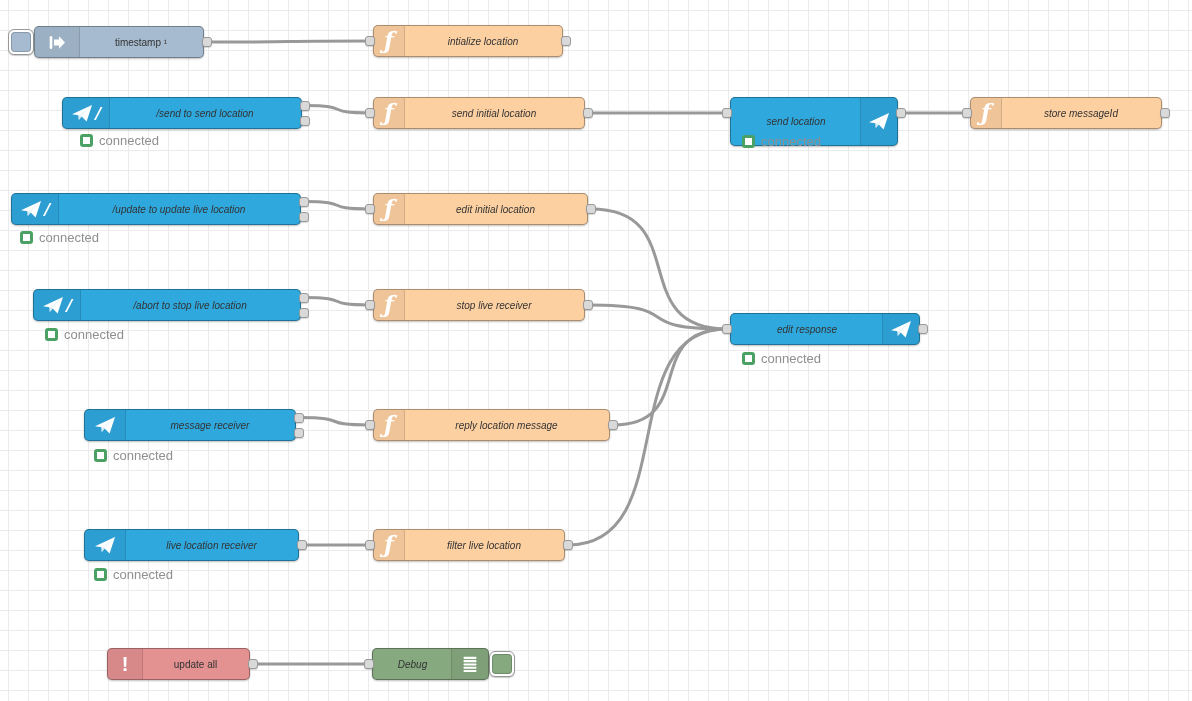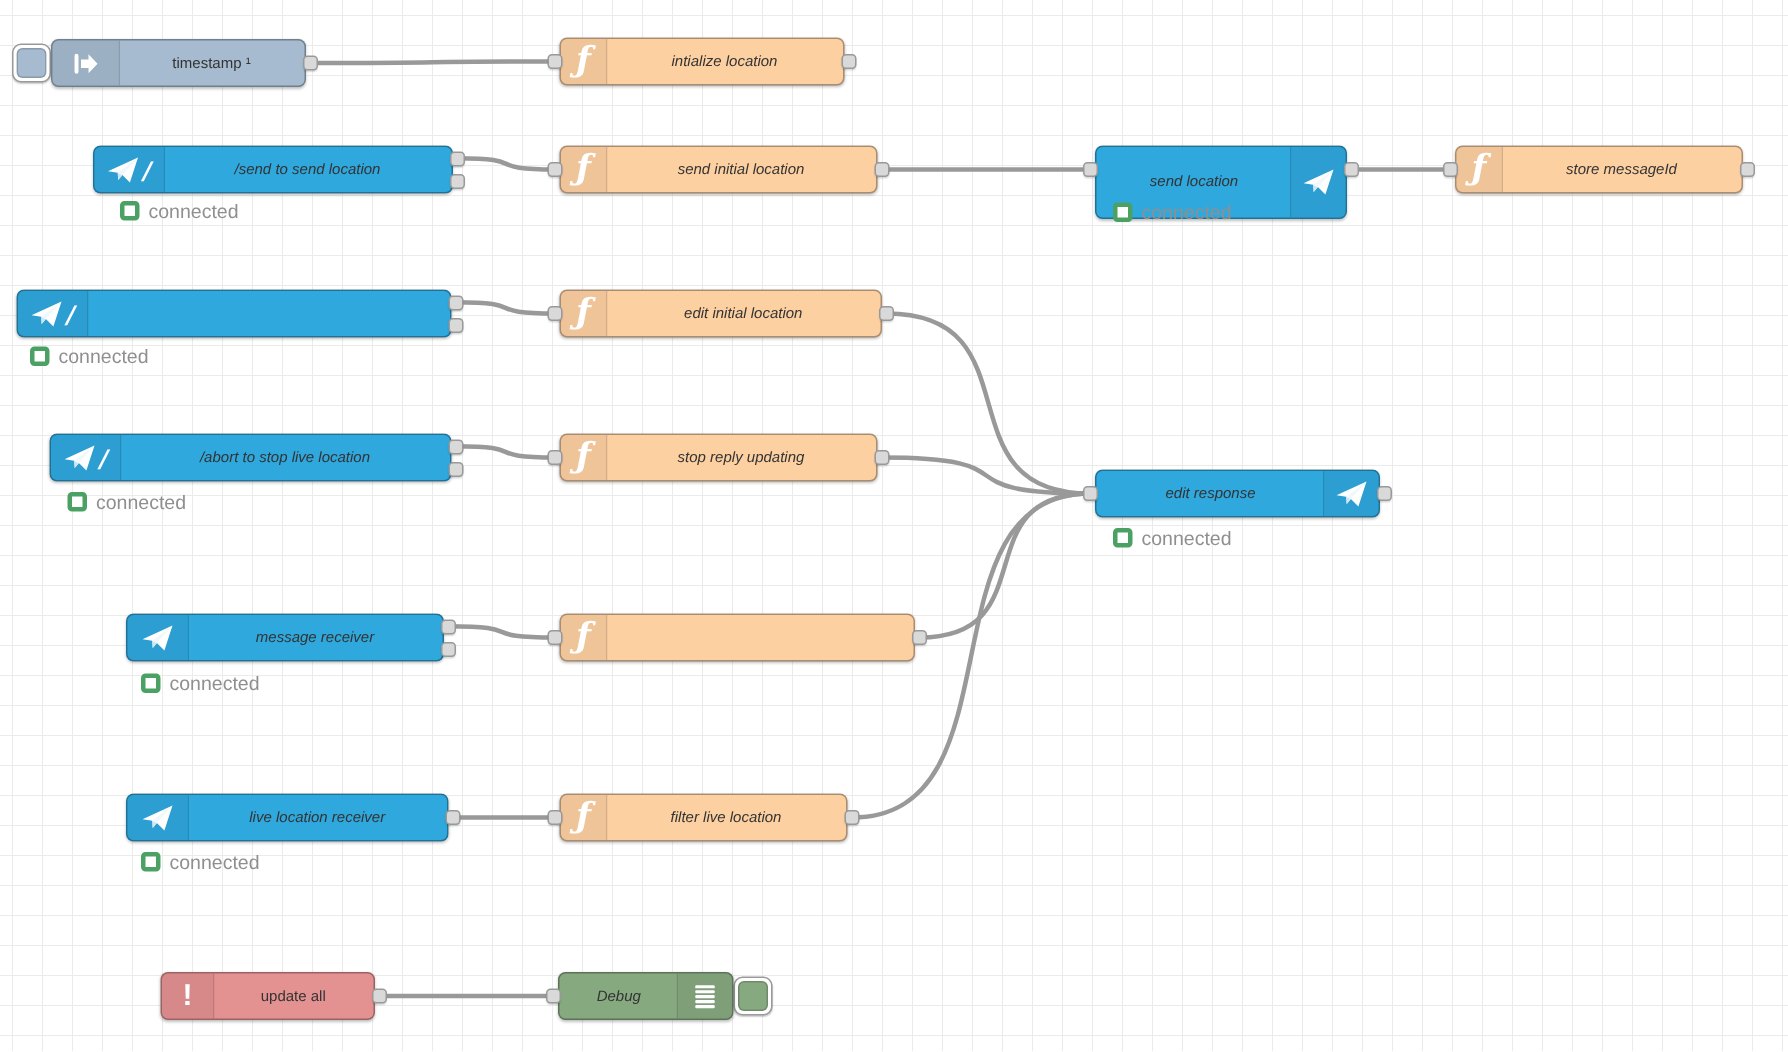--- a/index.html
+++ b/index.html
@@ -152,20 +152,21 @@
     <div class="port" style="left: 1160px; top: 108px;"></div>
     <div class="node" style="left: 11px; top: 193px; width: 290px; height: 32px; background: rgb(47, 168, 222);">
       <div class="iconstrip left" style="width: 46px;">
         <svg width="23" height="19" viewBox="0 0 23 19">
           <path d="M1 10.2 L21 1 L15.6 17.6 L10.6 12.6 L7.8 16 L7.5 11.2 Z" fill="#fff"></path>
           <path d="M10.6 12.6 L7.8 16 L7.5 11.2 Z" fill="#cfe7f4"></path>
           <path d="M21 1 L7.5 11.2 L10.6 12.6 Z" fill="#eef7fc" opacity="0.9"></path>
         </svg>
         <span class="slash">/</span>
       </div>
+      <div class="nlabel it" style="left: 46px; right: 0px;">/update to update live location</div>
     </div>
     <div class="port" style="left: 299px; top: 196.5px;"></div>
     <div class="port" style="left: 299px; top: 211.5px;"></div>
     <div class="status" style="left: 20px; top: 230px;">
       <div class="dot"></div>
       <div class="stext">connected</div>
     </div>
     <div class="node" style="left: 373px; top: 193px; width: 215px; height: 32px; background: rgb(253, 208, 162);">
       <div class="iconstrip left" style="width: 30px;">
         <span class="fglyph">ƒ</span>
@@ -188,21 +189,21 @@
     <div class="port" style="left: 299px; top: 292.5px;"></div>
     <div class="port" style="left: 299px; top: 307.5px;"></div>
     <div class="status" style="left: 45px; top: 327px;">
       <div class="dot"></div>
       <div class="stext">connected</div>
     </div>
     <div class="node" style="left: 373px; top: 289px; width: 212px; height: 32px; background: rgb(253, 208, 162);">
       <div class="iconstrip left" style="width: 30px;">
         <span class="fglyph">ƒ</span>
       </div>
-      <div class="nlabel it" style="left: 30px; right: 0px;">stop reply updating</div>
+      <div class="nlabel it" style="left: 30px; right: 0px;">stop live receiver</div>
     </div>
     <div class="port" style="left: 365px; top: 300px;"></div>
     <div class="port" style="left: 583px; top: 300px;"></div>
     <div class="node" style="left: 730px; top: 313px; width: 190px; height: 32px; background: rgb(47, 168, 222);">
       <div class="iconstrip right" style="width: 36px;">
         <svg width="23" height="19" viewBox="0 0 23 19">
           <path d="M1 10.2 L21 1 L15.6 17.6 L10.6 12.6 L7.8 16 L7.5 11.2 Z" fill="#fff"></path>
           <path d="M10.6 12.6 L7.8 16 L7.5 11.2 Z" fill="#cfe7f4"></path>
           <path d="M21 1 L7.5 11.2 L10.6 12.6 Z" fill="#eef7fc" opacity="0.9"></path>
         </svg>
@@ -228,20 +229,21 @@
     <div class="port" style="left: 294px; top: 412.5px;"></div>
     <div class="port" style="left: 294px; top: 427.5px;"></div>
     <div class="status" style="left: 94px; top: 448px;">
       <div class="dot"></div>
       <div class="stext">connected</div>
     </div>
     <div class="node" style="left: 373px; top: 409px; width: 237px; height: 32px; background: rgb(253, 208, 162);">
       <div class="iconstrip left" style="width: 30px;">
         <span class="fglyph">ƒ</span>
       </div>
+      <div class="nlabel it" style="left: 30px; right: 0px;">reply location message</div>
     </div>
     <div class="port" style="left: 365px; top: 420px;"></div>
     <div class="port" style="left: 608px; top: 420px;"></div>
     <div class="node" style="left: 84px; top: 529px; width: 215px; height: 32px; background: rgb(47, 168, 222);">
       <div class="iconstrip left" style="width: 40px;">
         <svg width="23" height="19" viewBox="0 0 23 19">
           <path d="M1 10.2 L21 1 L15.6 17.6 L10.6 12.6 L7.8 16 L7.5 11.2 Z" fill="#fff"></path>
           <path d="M10.6 12.6 L7.8 16 L7.5 11.2 Z" fill="#cfe7f4"></path>
           <path d="M21 1 L7.5 11.2 L10.6 12.6 Z" fill="#eef7fc" opacity="0.9"></path>
         </svg>

